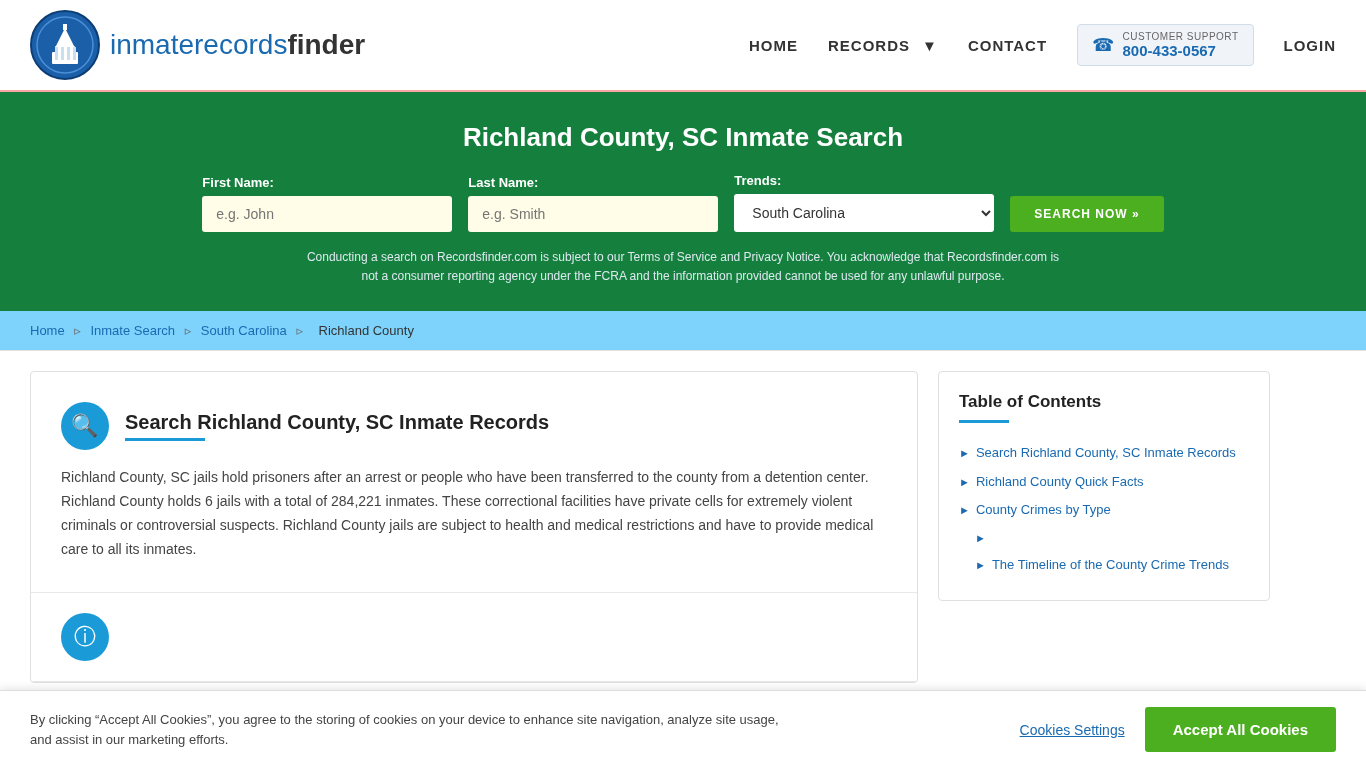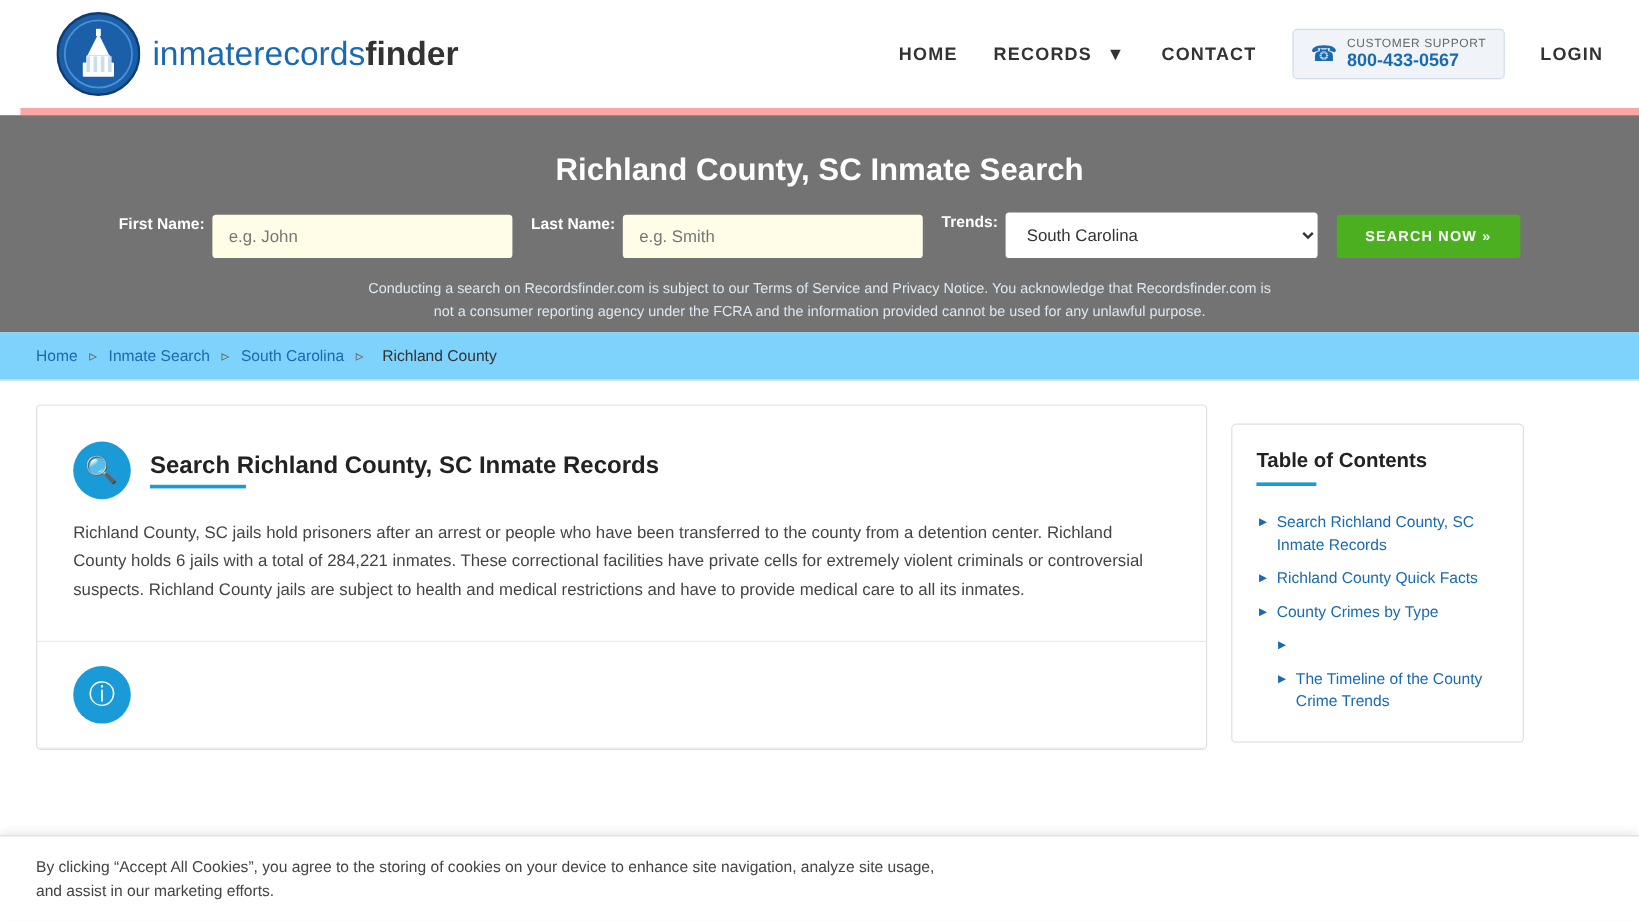--- a/index.html
+++ b/index.html
@@ -4,23 +4,22 @@
   <style>
     * { box-sizing: border-box; margin: 0; padding: 0; }
     body { font-family: Arial, sans-serif; font-size: 14px; color: #333; background: #fff; }
 
     
     .header {
       display: flex;
       align-items: center;
       justify-content: space-between;
       padding: 10px 30px;
-      border-bottom: 6px solid #fca5a5;
+      border-bottom: 2px solid #fca5a5;
       background: #fff;
-      margin-left: 17px;
     }
     .logo-area {
       display: flex;
       align-items: center;
       gap: 10px;
     }
     .logo-icon {
       width: 70px;
       height: 70px;
     }
@@ -80,40 +79,40 @@
     .login-btn {
       font-size: 15px;
       font-weight: bold;
       color: #333;
       letter-spacing: 1px;
       cursor: pointer;
     }
 
     
     .search-banner {
-      background: #737373;
-      padding: 30px 30px 8px;
+      background: #15803d;
+      padding: 30px 30px 25px;
       text-align: center;
     }
     .search-banner h1 {
       color: #fff;
       font-size: 26px;
       font-weight: bold;
       margin-bottom: 20px;
     }
     .search-form {
       display: flex;
       align-items: flex-end;
       justify-content: center;
       gap: 16px;
       margin-bottom: 16px;
     }
     .form-group {
       display: flex;
-      flex-direction: row;
+      flex-direction: column;
       align-items: flex-start;
       gap: 6px;
     }
     .form-group label {
       color: #fff;
       font-size: 13px;
       font-weight: bold;
     }
     .form-group input {
       width: 250px;
@@ -221,23 +220,22 @@
       margin-top: 4px;
     }
     .section-body {
       font-size: 14px;
       line-height: 1.7;
       color: #444;
     }
 
     
     .sidebar {
-      width: 244px;
+      width: 332px;
       flex-shrink: 0;
-      margin-top: 16px;
     }
     .toc-box {
       background: #fff;
       border: 1px solid #e0e0e0;
       border-radius: 4px;
       padding: 20px;
     }
     .toc-title {
       font-size: 17px;
       font-weight: bold;
@@ -435,13 +433,17 @@
       <div class="toc-item sub">
         <span class="chevron">►</span>
         <span>The Timeline of the County Crime Trends</span>
       </div>
     </div>
   </aside>
 </div>
 
 <div class="cookie-banner">
   <p class="cookie-text">By clicking “Accept All Cookies”, you agree to the storing of cookies on your device to enhance site navigation, analyze site usage, and assist in our marketing efforts.</p>
+  <div class="cookie-actions">
+    <button class="cookie-settings-btn">Cookies Settings</button>
+    <button class="accept-cookies-btn">Accept All Cookies</button>
+  </div>
 </div>
 
 </body></html>

